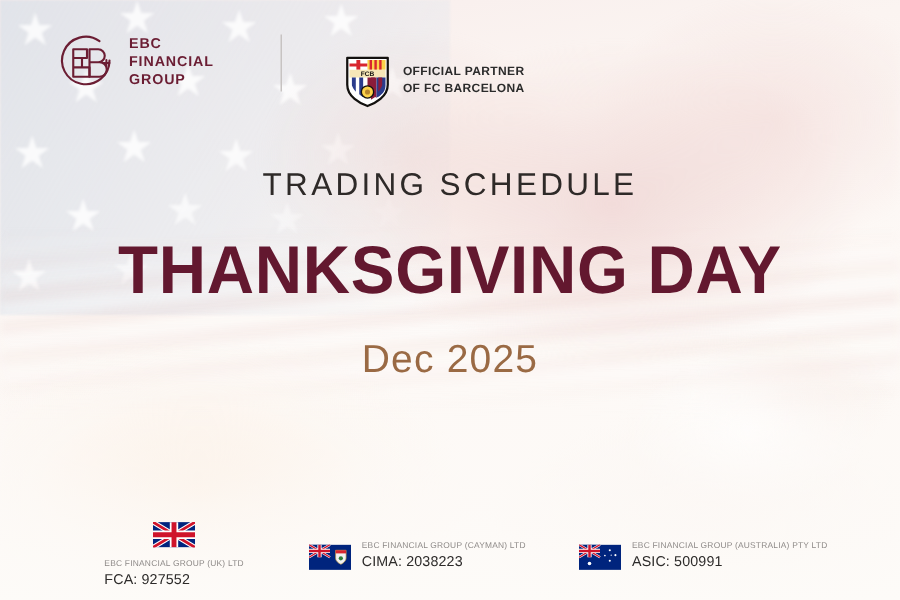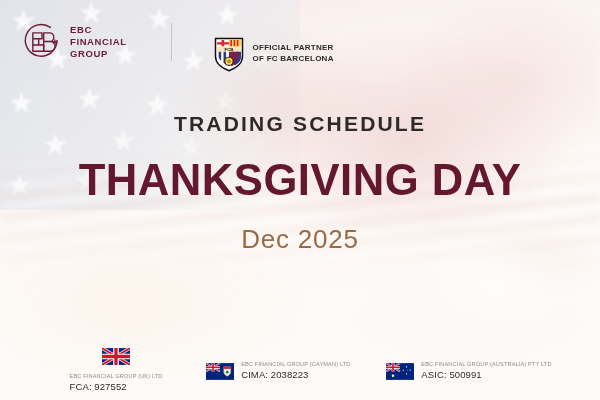--- a/index.html
+++ b/index.html
@@ -71,21 +71,21 @@
             mask-image:linear-gradient(to bottom, transparent, #000 40%, transparent);
   }
   .bg-vignette {
     background:linear-gradient(to bottom, rgba(255,255,255,0) 62%, rgba(253,250,247,0.72) 84%, rgba(253,251,248,0.95) 100%);
   }
 
   
   .header {
     position:absolute; left:0; top:0; width:600px; height:84px;
     display:flex; align-items:center;
-    padding:0 22px;
+    padding:0 38px;
     z-index:6;
     gap:28px;
   }
   .ebc-logo { display:flex; align-items:center; gap:8px; }
   .ebc-mark { width:40px; height:40px; flex:none; }
   .ebc-name {
     font-size:9.5px; font-weight:bold; letter-spacing:0.6px;
     color:#6b1d33; line-height:1.28; text-transform:uppercase;
   }
   .divider {
@@ -103,21 +103,21 @@
     font-size:14px; color:#9b7b63; letter-spacing:0.4px;
   }
 
   
   .main {
     position:absolute; left:0; top:112px; width:600px;
     text-align:center; z-index:5;
   }
   .kicker {
     font-size:21px; letter-spacing:2.2px; color:#2e2a28;
-    font-weight:700;
+    font-weight:400;
   }
   .headline {
     margin-top:18px;
     font-size:45px; font-weight:bold; letter-spacing:0.5px;
     color:#63182f;
     font-family:"Liberation Sans", sans-serif;
     transform:scaleX(0.97);
   }
   .subtitle {
     margin-top:18px;

